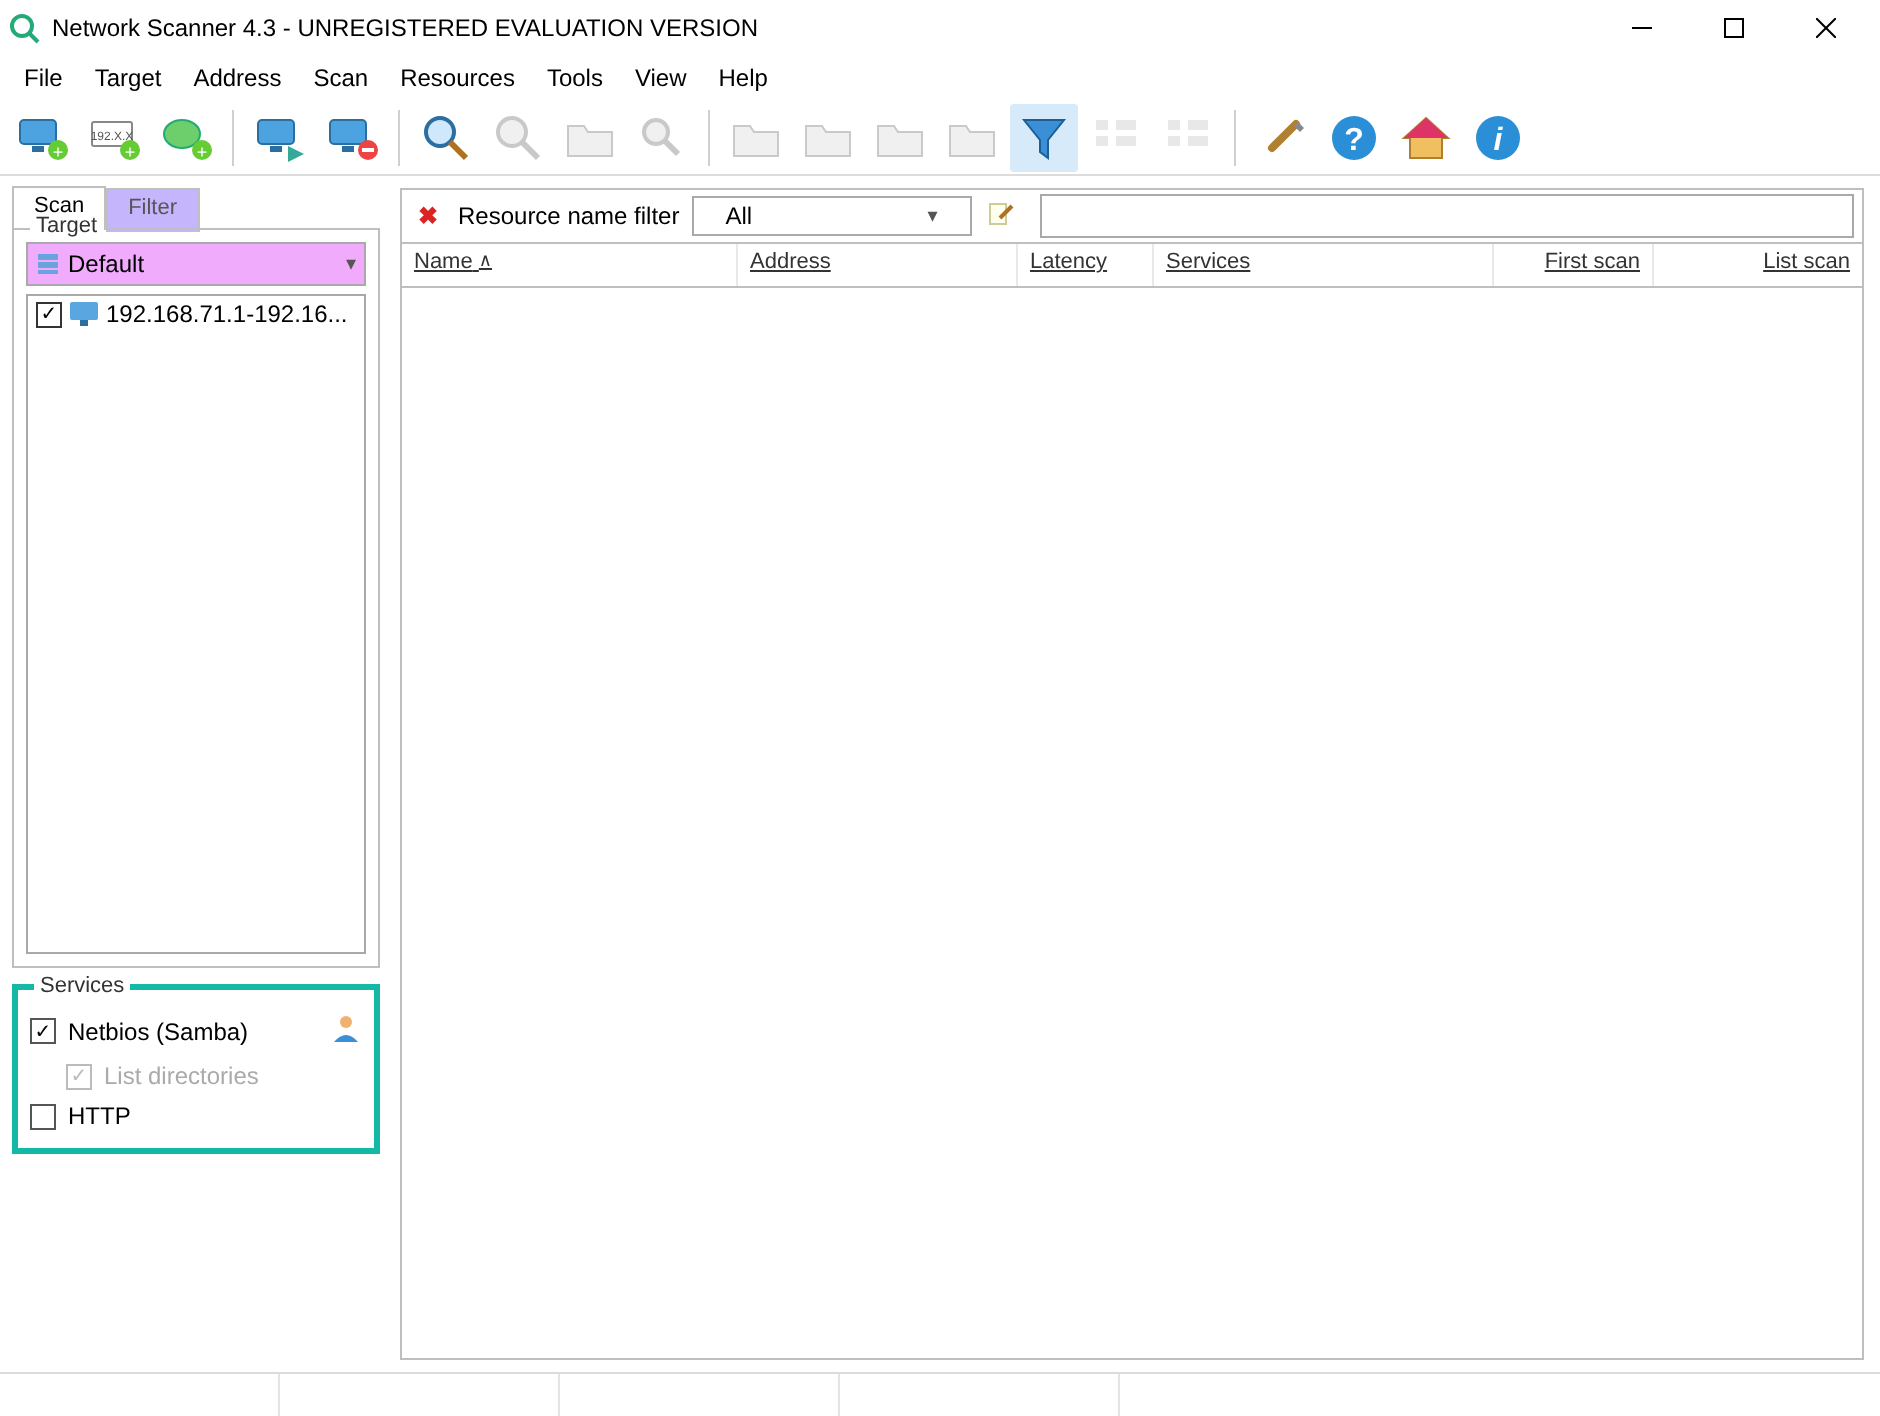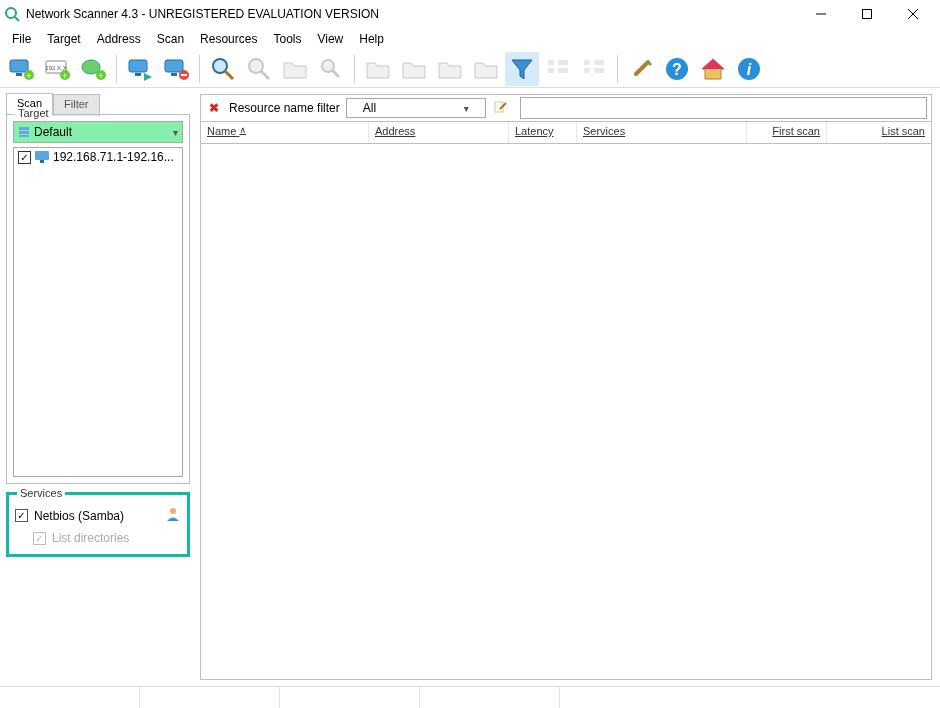--- a/index.html
+++ b/index.html
@@ -72,40 +72,40 @@
 }
 .tab {
   padding: 3px 10px 3px 10px;
   border: 1px solid #bfbfbf;
   border-bottom: none;
   background: #fff;
   font-size: 11px;
   position: relative;
   top: 1px;
 }
-.tab.inactive { background: #e5e5e5; color: #555; top: 2px; }
+.tab.inactive { background: #c4b5fd; color: #555; top: 2px; }
 .fieldset {
   border: 1px solid #bfbfbf;
   margin-top: 0;
   padding: 6px;
   position: relative;
 }
 .fieldset-label {
   position: absolute;
   top: -8px; left: 8px;
   background: #fff;
   padding: 0 3px;
   font-size: 11px;
   color: #333;
 }
 .target-combo {
   width: 100%;
   height: 22px;
   border: 1px solid #a9a9a9;
-  background: #86efac;
+  background: #f0abfc;
   display: flex; align-items: center;
   padding: 0 4px;
   font-size: 12px;
   margin-bottom: 4px;
 }
 .target-combo .dd { margin-left: auto; color: #555; font-size: 10px; }
 .target-list {
   height: 330px;
   border: 1px solid #a9a9a9;
   background: #fff;
@@ -419,20 +419,24 @@
               <path d="M2 15 q6 -7 12 0 z" fill="#3a8fd6"></path>
             </svg>
         </span>
       </div>
 
       <div class="svc-row svc-sub disabled">
         <span class="cb">✓</span>
         <span>List directories</span>
       </div>
 
+      <div class="svc-row">
+        <span class="cb"></span>
+        <span>HTTP</span>
+      </div>
     </div>
   </div>
 
   <div class="rightpane">
     <div class="filterbar">
       <span class="filter-x">✖</span>
       <span>Resource name filter</span>
       <div class="filter-combo">
         <span>All</span>
         <span class="dd">▾</span>

